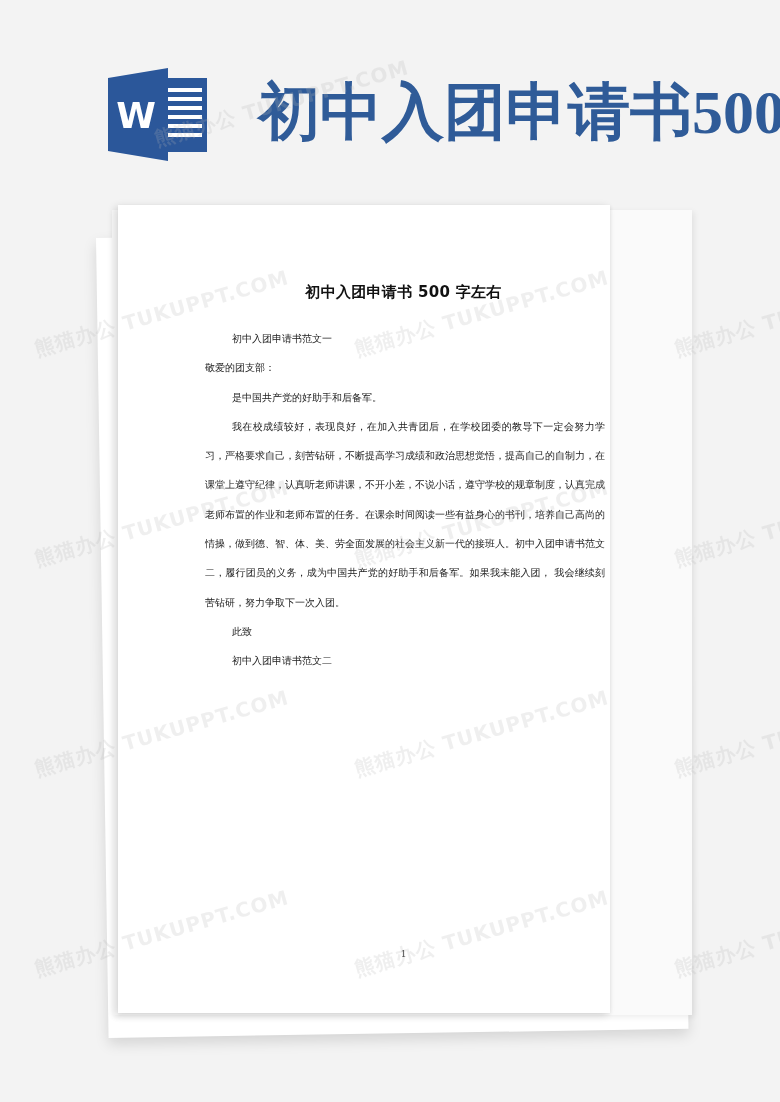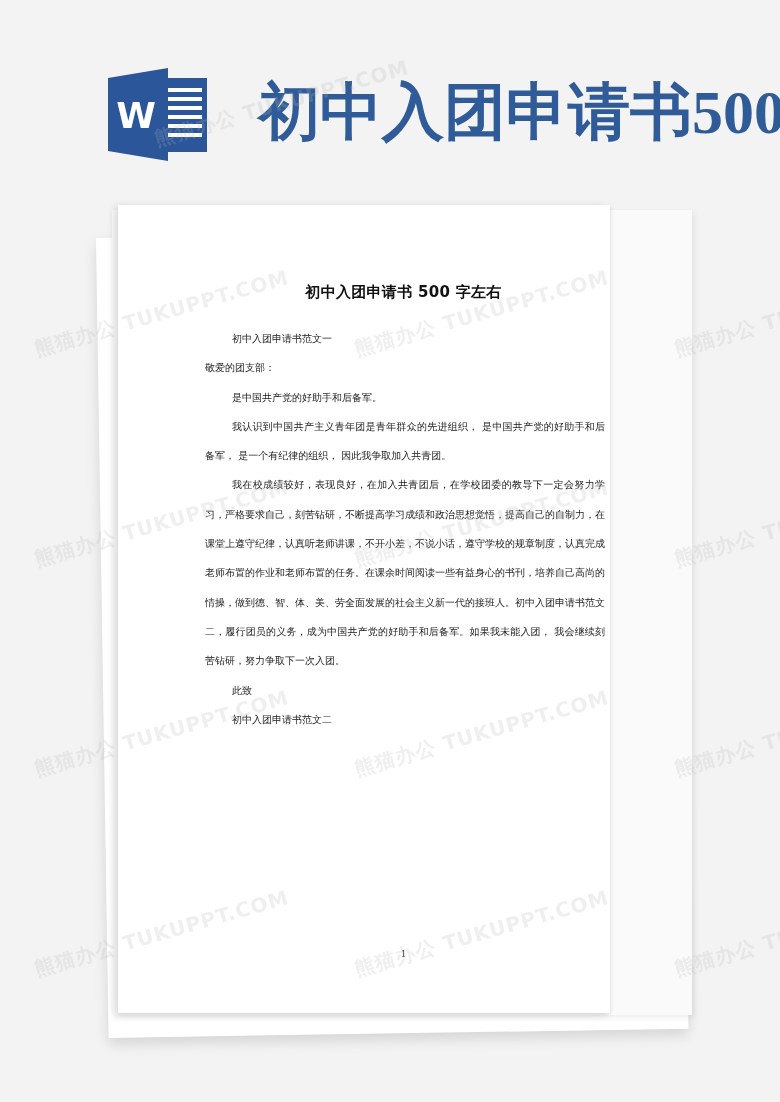--- a/index.html
+++ b/index.html
@@ -76,21 +76,20 @@
 
 <div class="page-back"></div>
 <div class="page-mid"></div>
 
 <div class="page">
   <div class="doc-title">初中入团申请书 500 字左右</div>
   <div class="body-text">
     <p class="p indent">初中入团申请书范文一</p>
     <p class="p">敬爱的团支部：</p>
     <p class="p indent">是中国共产党的好助手和后备军。</p>
-    <p class="p indent">我认识到中国共产主义青年团是青年群众的先进组织， 是中国共产党的好助手和后备军， 是一个有纪律的组织， 因此我争取加入共青团。</p>
     <p class="p indent">我在校成绩较好，表现良好，在加入共青团后，在学校团委的教导下一定会努力学习，严格要求自己，刻苦钻研，不断提高学习成绩和政治思想觉悟，提高自己的自制力，在课堂上遵守纪律，认真听老师讲课，不开小差，不说小话，遵守学校的规章制度，认真完成老师布置的作业和老师布置的任务。在课余时间阅读一些有益身心的书刊，培养自己高尚的情操，做到德、智、体、美、劳全面发展的社会主义新一代的接班人。初中入团申请书范文二，履行团员的义务，成为中国共产党的好助手和后备军。如果我未能入团， 我会继续刻苦钻研，努力争取下一次入团。</p>
     <p class="p indent">此致</p>
     <p class="p indent">初中入团申请书范文二</p>
   </div>
   <div class="page-number">1</div>
 </div>
 
 <div class="watermark" style="left:150px;top:90px;">熊猫办公 TUKUPPT.COM</div>
 <div class="watermark" style="left:30px;top:300px;">熊猫办公 TUKUPPT.COM</div>
 <div class="watermark" style="left:350px;top:300px;">熊猫办公 TUKUPPT.COM</div>

